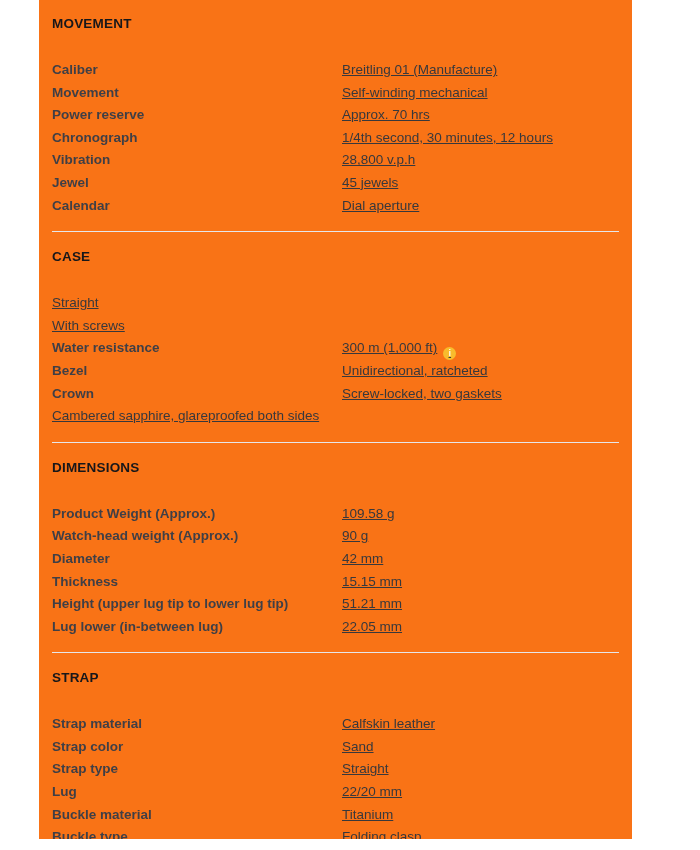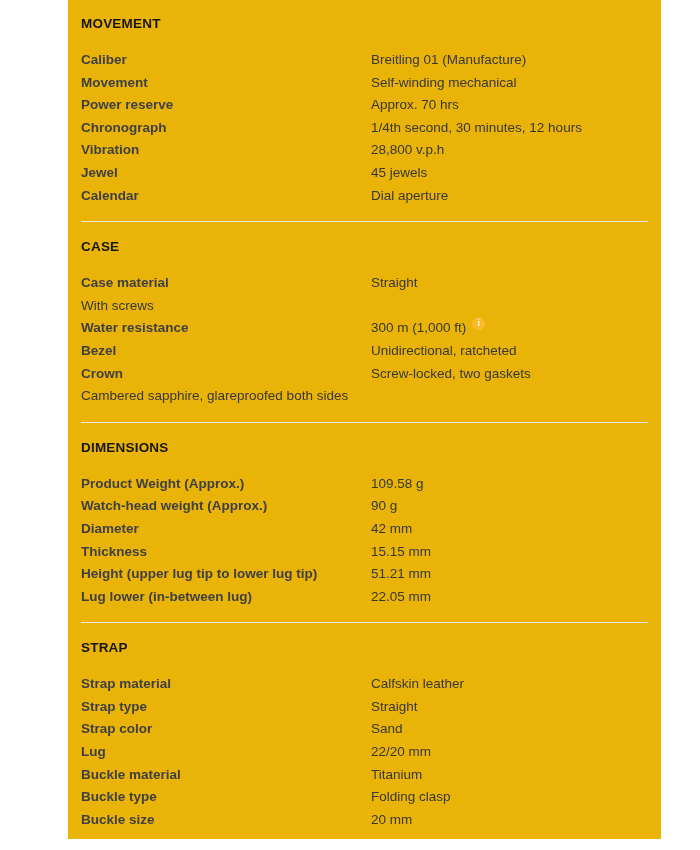--- a/index.html
+++ b/index.html
@@ -6,57 +6,58 @@
     margin: 0;
     padding: 0;
     background: #ffffff;
     width: 700px;
     height: 850px;
     font-family: "Liberation Sans", sans-serif;
     -webkit-font-smoothing: antialiased;
   }
   .spec-card {
     position: absolute;
-    left: 68px;
+    left: 39px;
     top: 0;
     width: 593px;
     height: 839px;
-    background: #eab308;
+    background: #f97316;
     box-sizing: border-box;
     padding: 14px 13px 0 13px;
     overflow: hidden;
   }
   .sec-title {
     margin: 0;
     font-size: 13.5px;
     line-height: 20px;
     font-weight: 700;
     color: #17171a;
     letter-spacing: 0.2px;
   }
-  .rows { margin-top: 15px; }
+  .rows { margin-top: 25px; }
   .row {
     display: flex;
     align-items: center;
     line-height: 22.6px;
     height: 22.6px;
     font-size: 13.5px;
   }
   .row .label {
     flex: 0 0 290px;
     width: 290px;
     font-weight: 700;
     color: #3f3f46;
   }
   .row .value {
     display: flex;
-    align-items: flex-start;
+    align-items: flex-end;
     color: #38383c;
     font-weight: 400;
     white-space: nowrap;
+    text-decoration: underline;
   }
   hr.divider {
     border: none;
     border-top: 1px solid #e7e7e9;
     margin: 14px 0 15px 0;
     height: 0;
   }
   .info-icon {
     display: inline-flex;
     align-items: center;
@@ -121,21 +122,20 @@
             <span>Dial aperture</span>
           </div>
         </div>
       </div>
     </section>
     <hr class="divider">
     <section>
       <h3 class="sec-title">CASE</h3>
       <div class="rows">
         <div class="row">
-          <div class="label">Case material</div>
           <div class="value">
             <span>Straight</span>
           </div>
         </div>
         <div class="row">
           <div class="value">
             <span>With screws</span>
           </div>
         </div>
         <div class="row">
@@ -210,29 +210,29 @@
     <section>
       <h3 class="sec-title">STRAP</h3>
       <div class="rows">
         <div class="row">
           <div class="label">Strap material</div>
           <div class="value">
             <span>Calfskin leather</span>
           </div>
         </div>
         <div class="row">
+          <div class="label">Strap color</div>
+          <div class="value">
+            <span>Sand</span>
+          </div>
+        </div>
+        <div class="row">
           <div class="label">Strap type</div>
           <div class="value">
             <span>Straight</span>
-          </div>
-        </div>
-        <div class="row">
-          <div class="label">Strap color</div>
-          <div class="value">
-            <span>Sand</span>
           </div>
         </div>
         <div class="row">
           <div class="label">Lug</div>
           <div class="value">
             <span>22/20 mm</span>
           </div>
         </div>
         <div class="row">
           <div class="label">Buckle material</div>

